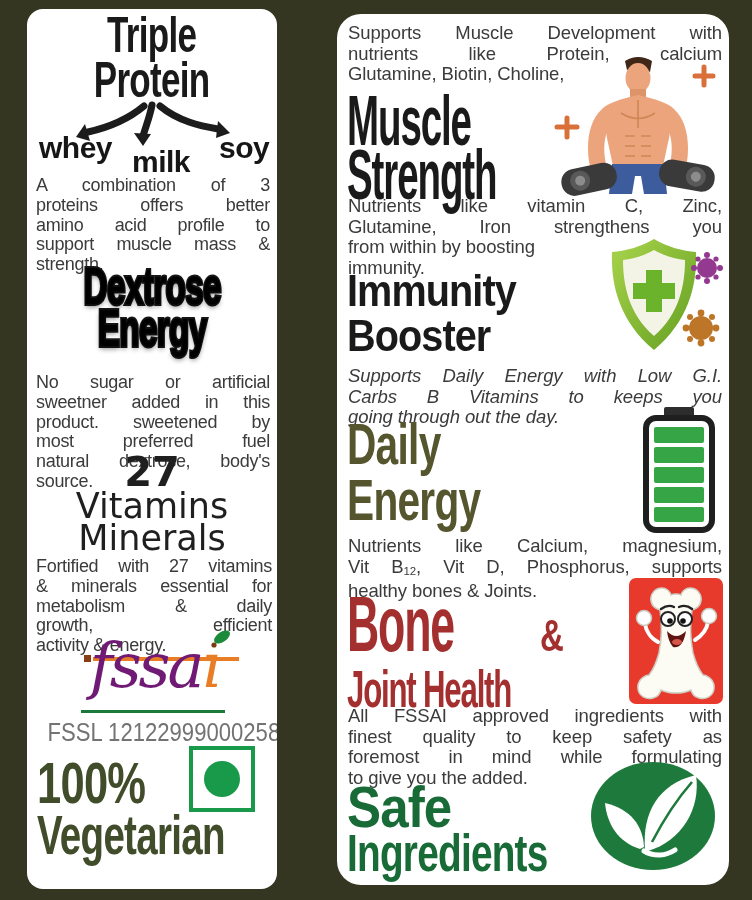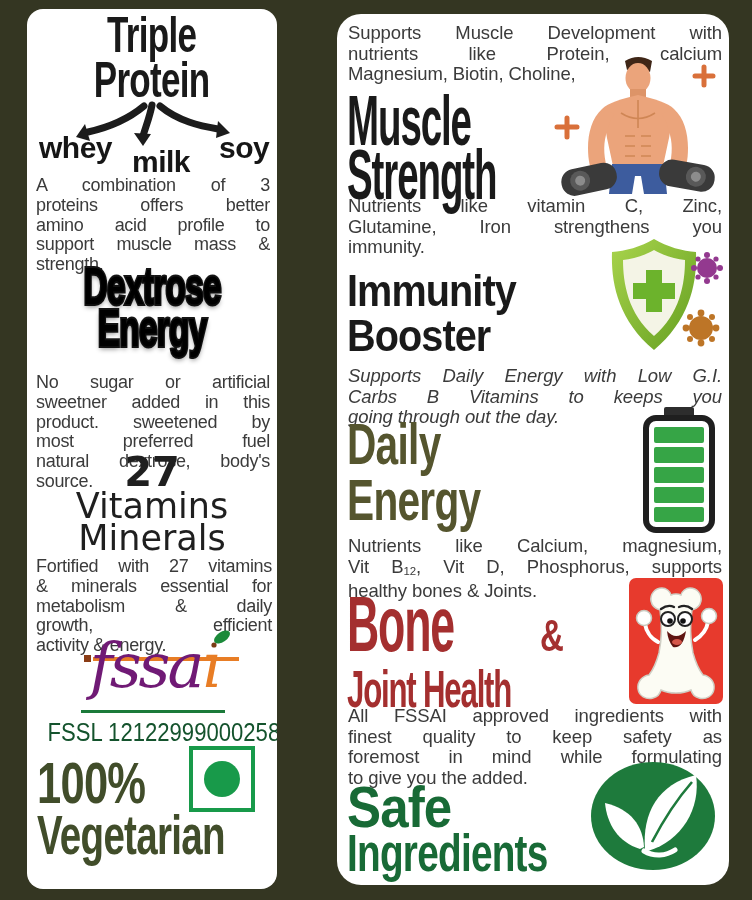--- a/index.html
+++ b/index.html
@@ -38,21 +38,21 @@
   .fssai{position:absolute;left:52px;top:628px;width:150px;height:78px;}
   .fssai-line-top{position:absolute;left:14px;top:20px;right:-10px;height:4px;background:#e87d25;}
   .fssai-line-top::before{content:"";position:absolute;left:-9px;top:-2px;width:7px;height:7px;background:#8a3c15;}
   .fssai-word{position:absolute;left:0;top:-16px;width:100%;text-align:center;
     font-family:"DejaVu Serif",serif;font-style:italic;font-size:62px;letter-spacing:-3px;line-height:90px;}
   .fssai-word .navy{color:#701a75;}
   .fssai-word .orange{color:#e87d25;}
   .fssai-line-bottom{position:absolute;left:2px;bottom:2px;right:4px;height:3.5px;background:#1b7a3a;}
   .fssai-leaf{position:absolute;right:-4px;top:-8px;}
 
-  .license{position:absolute;left:0;top:708px;width:100%;text-align:right;color:#14532d;
+  .license{position:absolute;left:0;top:708px;width:100%;text-align:right;color:#737373;
     font-size:26px;white-space:nowrap;}
   .license .sx{display:inline-block;transform:scaleX(0.85);transform-origin:50% 50%;}
 
   .veg-mark{position:absolute;left:162px;top:737px;width:58px;height:58px;border:4px solid #189a4a;background:#fff;}
   .veg-mark .dot{position:absolute;left:50%;top:50%;width:36px;height:36px;margin:-18px 0 0 -18px;
     border-radius:50%;background:#189a4a;}
 
   .olive{color:#55552e;}
   .red{color:#a42f2f;}
   .green{color:#186a36;}
@@ -142,21 +142,21 @@
   <div class="veg-mark">
     <div class="dot"></div>
   </div>
 </div>
 
 <div id="right-panel" class="panel rp">
 
   <div class="para" style="left:11px;top:9px;width:374px;">
     <div class="jl">Supports Muscle Development with</div>
     <div class="jl">nutrients like  Protein, calcium</div>
-    <div class="ll">Magnesium, Biotin, Choline,</div>
+    <div class="ll">Glutamine, Biotin, Choline,</div>
   </div>
 
   <div class="imp" style="left:10px;top:80px;font-size:70px;line-height:54px;letter-spacing:-2px;">
     <div><span class="sx" style="transform:scaleX(0.55);">Muscle</span></div>
     <div><span class="sx" style="transform:scaleX(0.55);">Strength</span></div>
   </div>
 
   <svg class="abs" style="left:216px;top:42px;" width="168" height="160" viewBox="0 0 168 160">
     <g stroke="#d9703a" stroke-width="5" stroke-linecap="round">
       <path d="M4,71 H24 M14,62 V81"></path>
@@ -182,20 +182,21 @@
     <g transform="translate(106,106) rotate(10 27 13)">
       <rect x="0" y="0" width="56" height="27" rx="13" fill="#3a3a3a"></rect>
       <circle cx="37" cy="13" r="10" fill="#595959"></circle>
         <circle cx="37" cy="13" r="5" fill="#8c8c8c"></circle>
     </g>
   </svg>
 
   <div class="para" style="left:11px;top:182px;width:374px;">
     <div class="jl">Nutrients like vitamin C, Zinc,</div>
     <div class="jl">Glutamine, Iron strengthens you</div>
+    <div class="ll">from within by boosting</div>
     <div class="ll">immunity.</div>
   </div>
 
   <div class="imp" style="left:10px;top:254px;font-size:44px;line-height:45px;">
     <div><span class="sx" style="transform:scaleX(0.90);">Immunity</span></div>
     <div><span class="sx" style="transform:scaleX(0.90);">Booster</span></div>
   </div>
 
   <svg class="abs" style="left:262px;top:222px;" width="125" height="122" viewBox="0 0 125 122">
     <defs>

